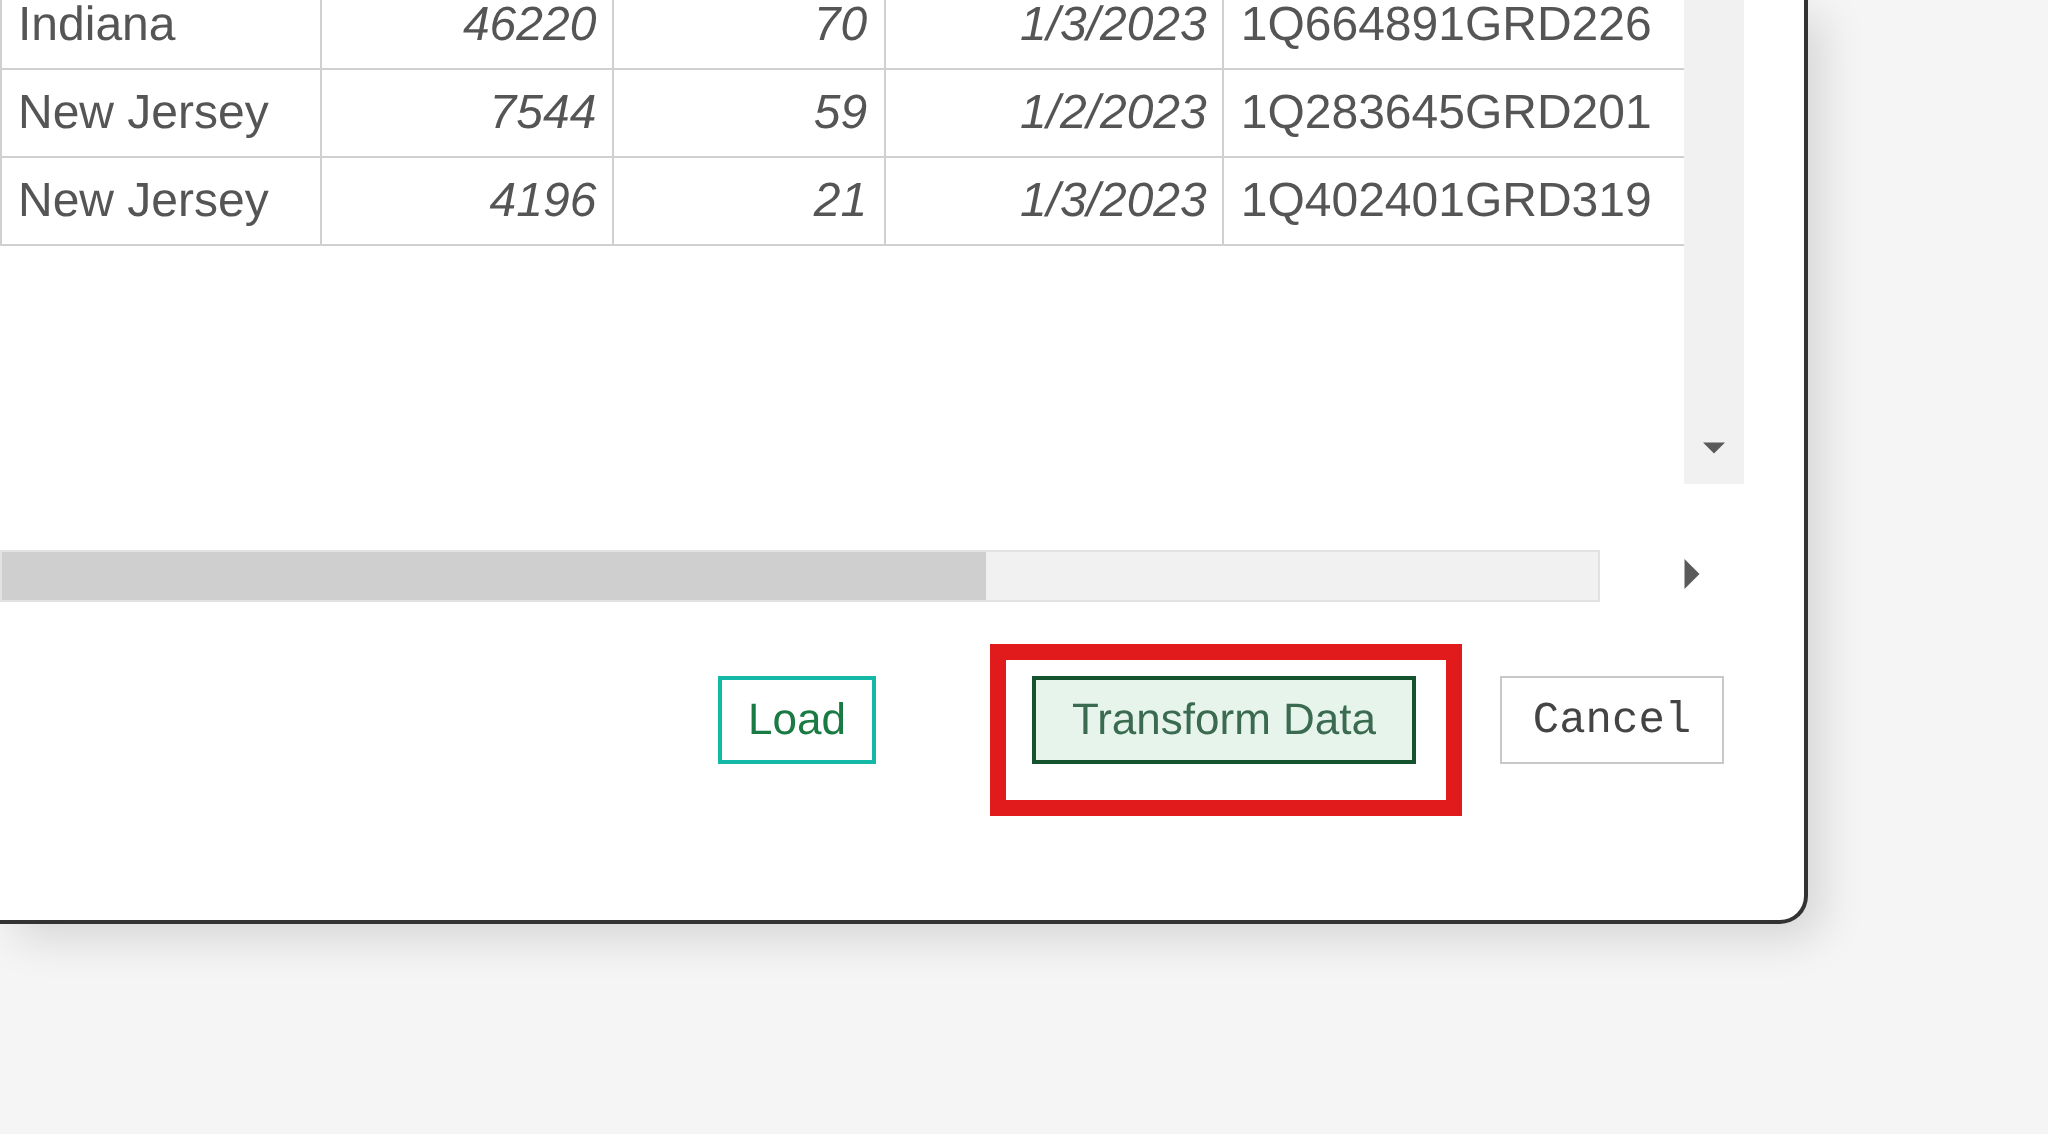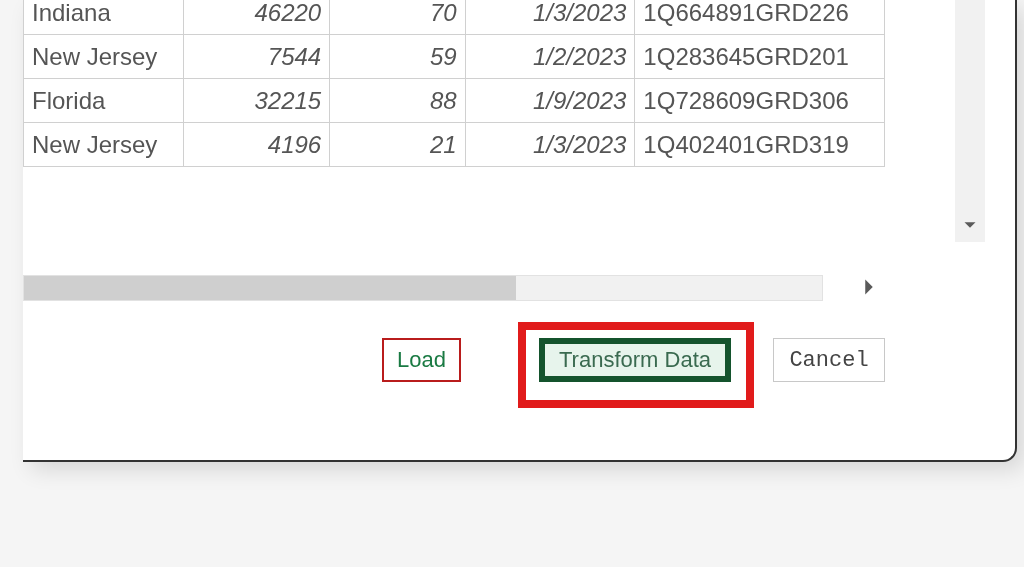--- a/index.html
+++ b/index.html
@@ -7,30 +7,29 @@
     width: 1024px;
     height: 567px;
     font-family: "Segoe UI", Arial, sans-serif;
     background: #f5f5f5;
     overflow: hidden;
   }
   .dialog-frame {
     position: absolute;
     left: 0;
     top: 0;
-    width: 994px;
+    width: 904px;
     height: 462px;
     background: #ffffff;
     border: 2px solid #333;
     border-left: none;
     border-top: none;
     border-radius: 0 0 14px 0;
     box-shadow: 8px 8px 22px rgba(0,0,0,0.12);
     overflow: hidden;
-    margin-left: 23px;
   }
   .table-wrap {
     position: absolute;
     left: 0; top: -10px;
     width: 862px;
     height: 244px;
   }
   table.preview {
     border-collapse: collapse;
     width: 100%;
@@ -105,21 +104,21 @@
     background: #fff;
   }
   .load-group {
     position: absolute;
     left: 359px; top: 0;
     width: 113px; height: 44px;
     display: flex;
   }
   .btn-load {
     width: 79px;
-    border: 2px solid #b91c1c;
+    border: 2px solid #14b8a6;
     color: #1a7a43;
     font-weight: 400;
   }
   .btn-load-drop {
     width: 34px;
     border: 2px solid #1a7a43;
     border-left: none;
     color: #1a7a43;
     display:flex; align-items:center; justify-content:center;
   }
@@ -128,21 +127,21 @@
   .highlight-box {
     position: absolute;
     left: 495px; top: 322px;
     width: 236px; height: 86px;
     border: 8px solid #e11b1b;
     pointer-events: none;
   }
   .btn-transform {
     left: 516px; top: 0;
     width: 192px;
-    border: 6px solid #14532d;
+    border: 2px solid #14532d;
     background: #e7f4ec;
     color: #3a6a50;
   }
   .btn-cancel {
     left: 750px; top: 0;
     width: 112px;
     border: 1px solid #c8c8c8;
     color: #444;
     font-family: Liberation Mono, monospace;
   }
@@ -163,27 +162,20 @@
           <td class="col-code">1Q664891GRD226</td>
         </tr>
         <tr>
           <td class="col-state">New Jersey</td>
           <td class="col-num1">7544</td>
           <td class="col-num2">59</td>
           <td class="col-date">1/2/2023</td>
           <td class="col-code">1Q283645GRD201</td>
         </tr>
         <tr>
-          <td class="col-state">Florida</td>
-          <td class="col-num1">32215</td>
-          <td class="col-num2">88</td>
-          <td class="col-date">1/9/2023</td>
-          <td class="col-code">1Q728609GRD306</td>
-        </tr>
-        <tr>
           <td class="col-state">New Jersey</td>
           <td class="col-num1">4196</td>
           <td class="col-num2">21</td>
           <td class="col-date">1/3/2023</td>
           <td class="col-code">1Q402401GRD319</td>
         </tr>
       </tbody>
     </table>
   </div>
 

